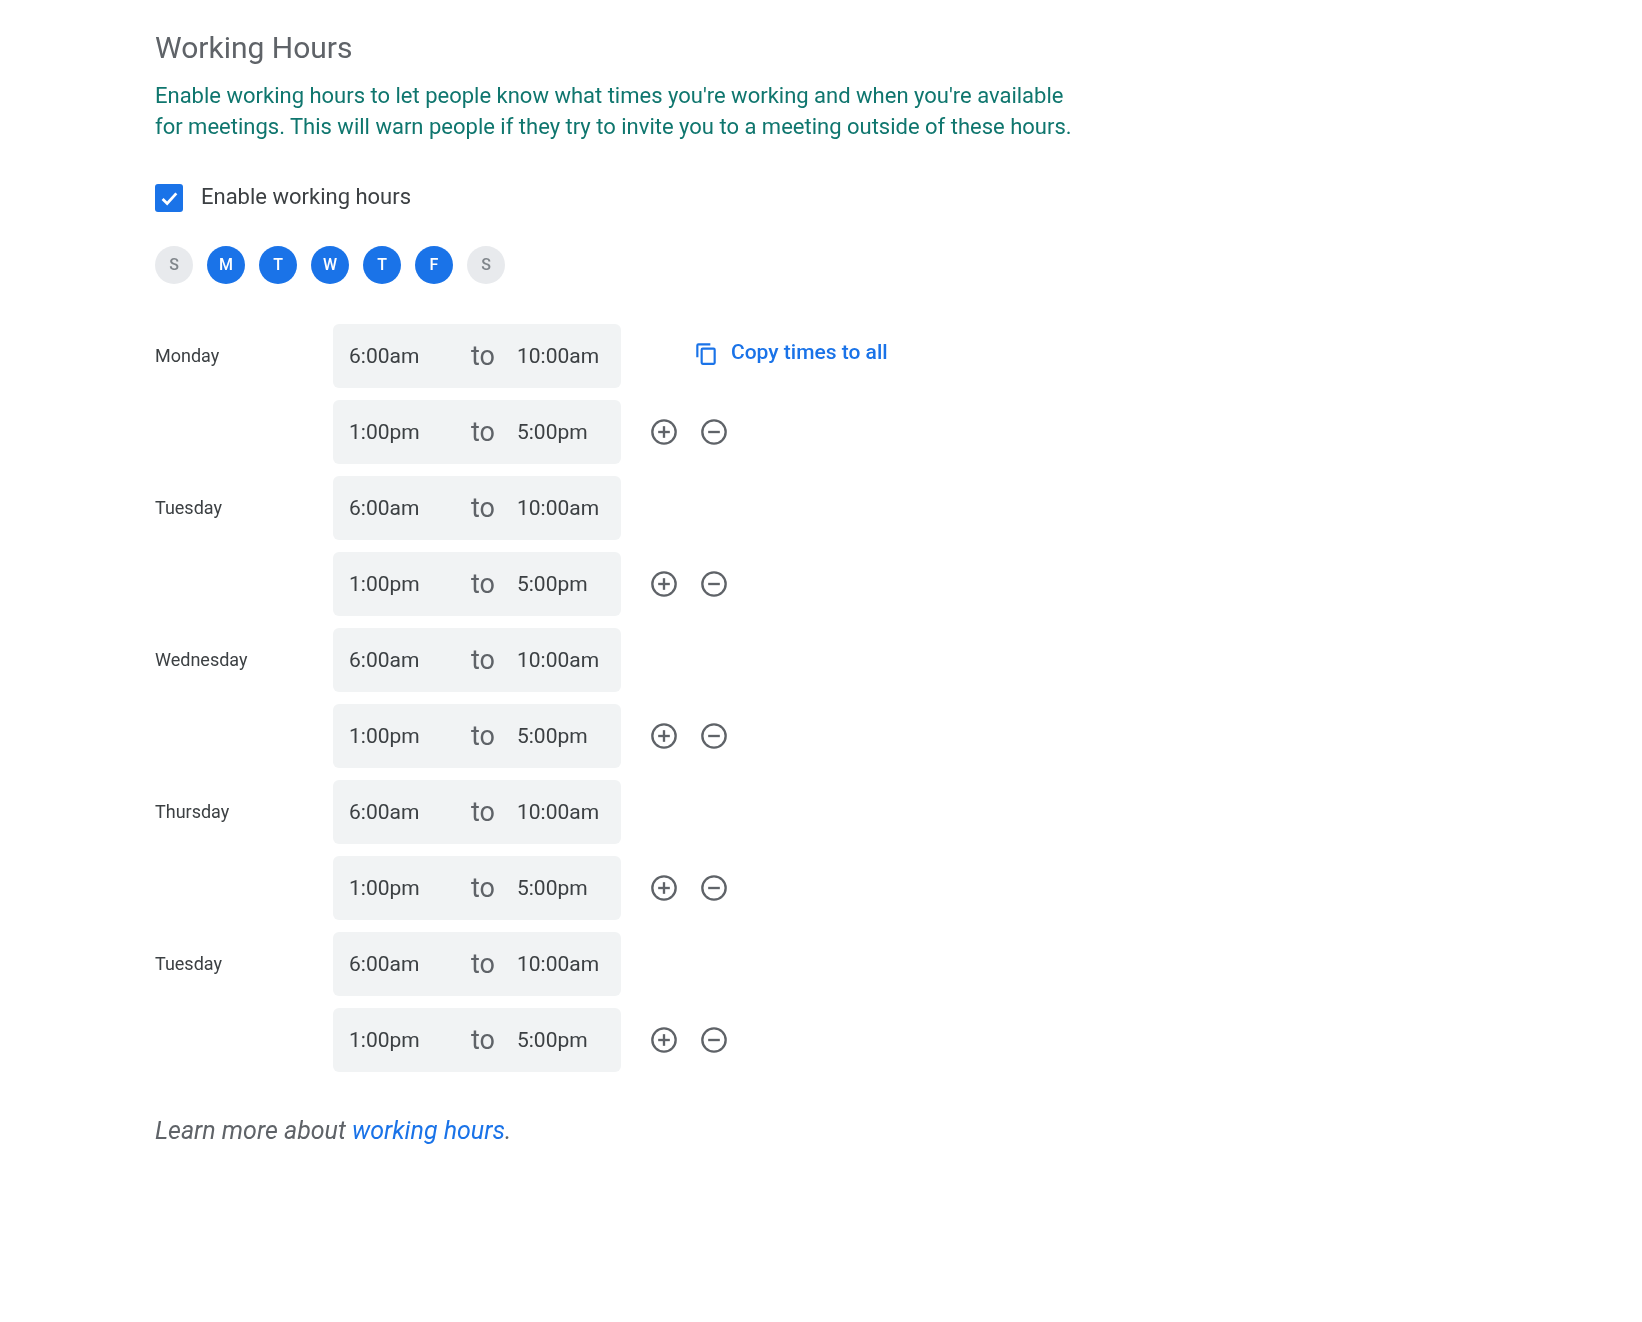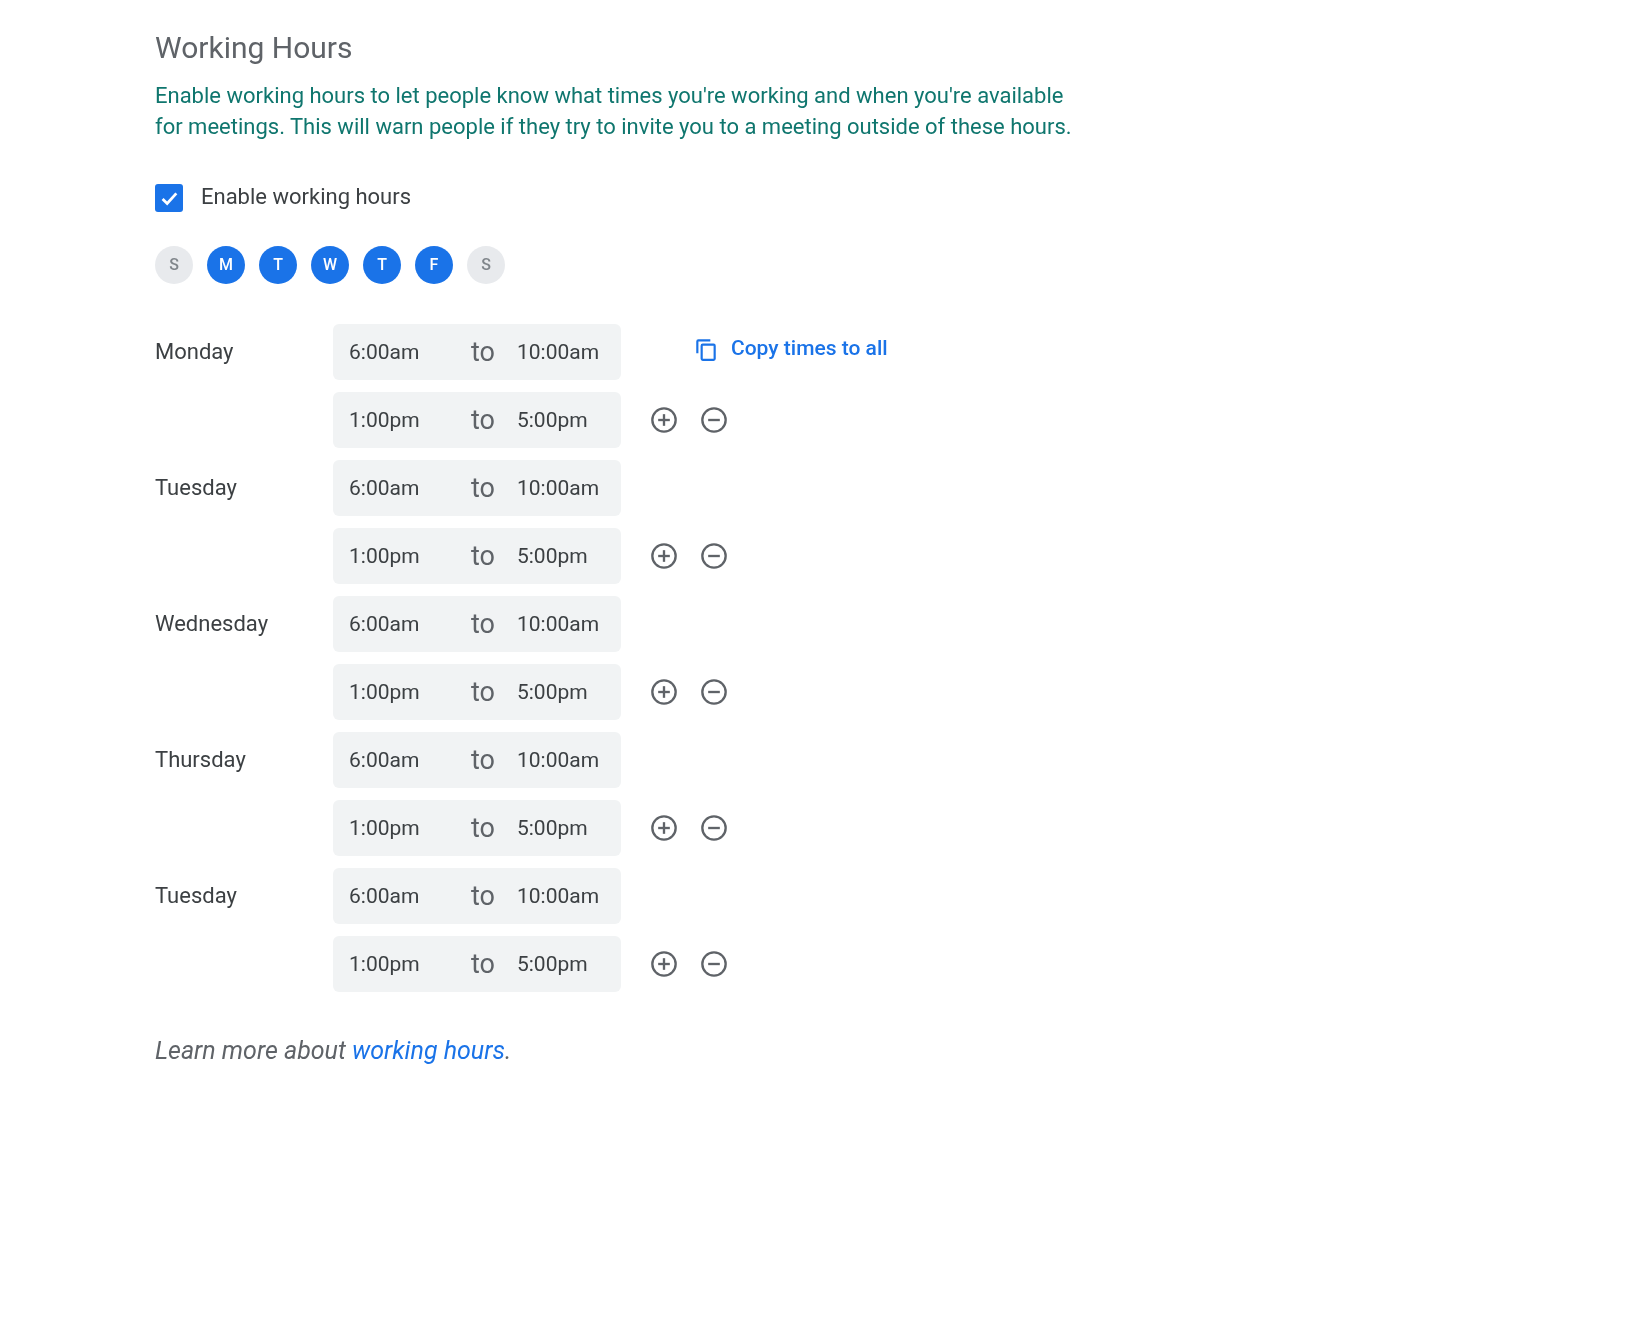--- a/index.html
+++ b/index.html
@@ -86,30 +86,30 @@
       display: flex;
       flex-direction: column;
     }
     .time-row {
       display: flex;
       align-items: center;
       margin-bottom: 12px;
     }
     .day-label {
       width: 178px;
-      font-size: 22px;
+      font-size: 18px;
       color: #3c4043;
       flex-shrink: 0;
     }
     .time-pill {
       display: flex;
       align-items: center;
       background: #f1f3f4;
       border-radius: 6px;
-      height: 56px;
+      height: 64px;
       padding: 0 16px;
     }
     .time-input {
       font-size: 21px;
       color: #3c4043;
       width: 100px;
       text-align: left;
     }
     .time-sep {
       font-size: 27px;

